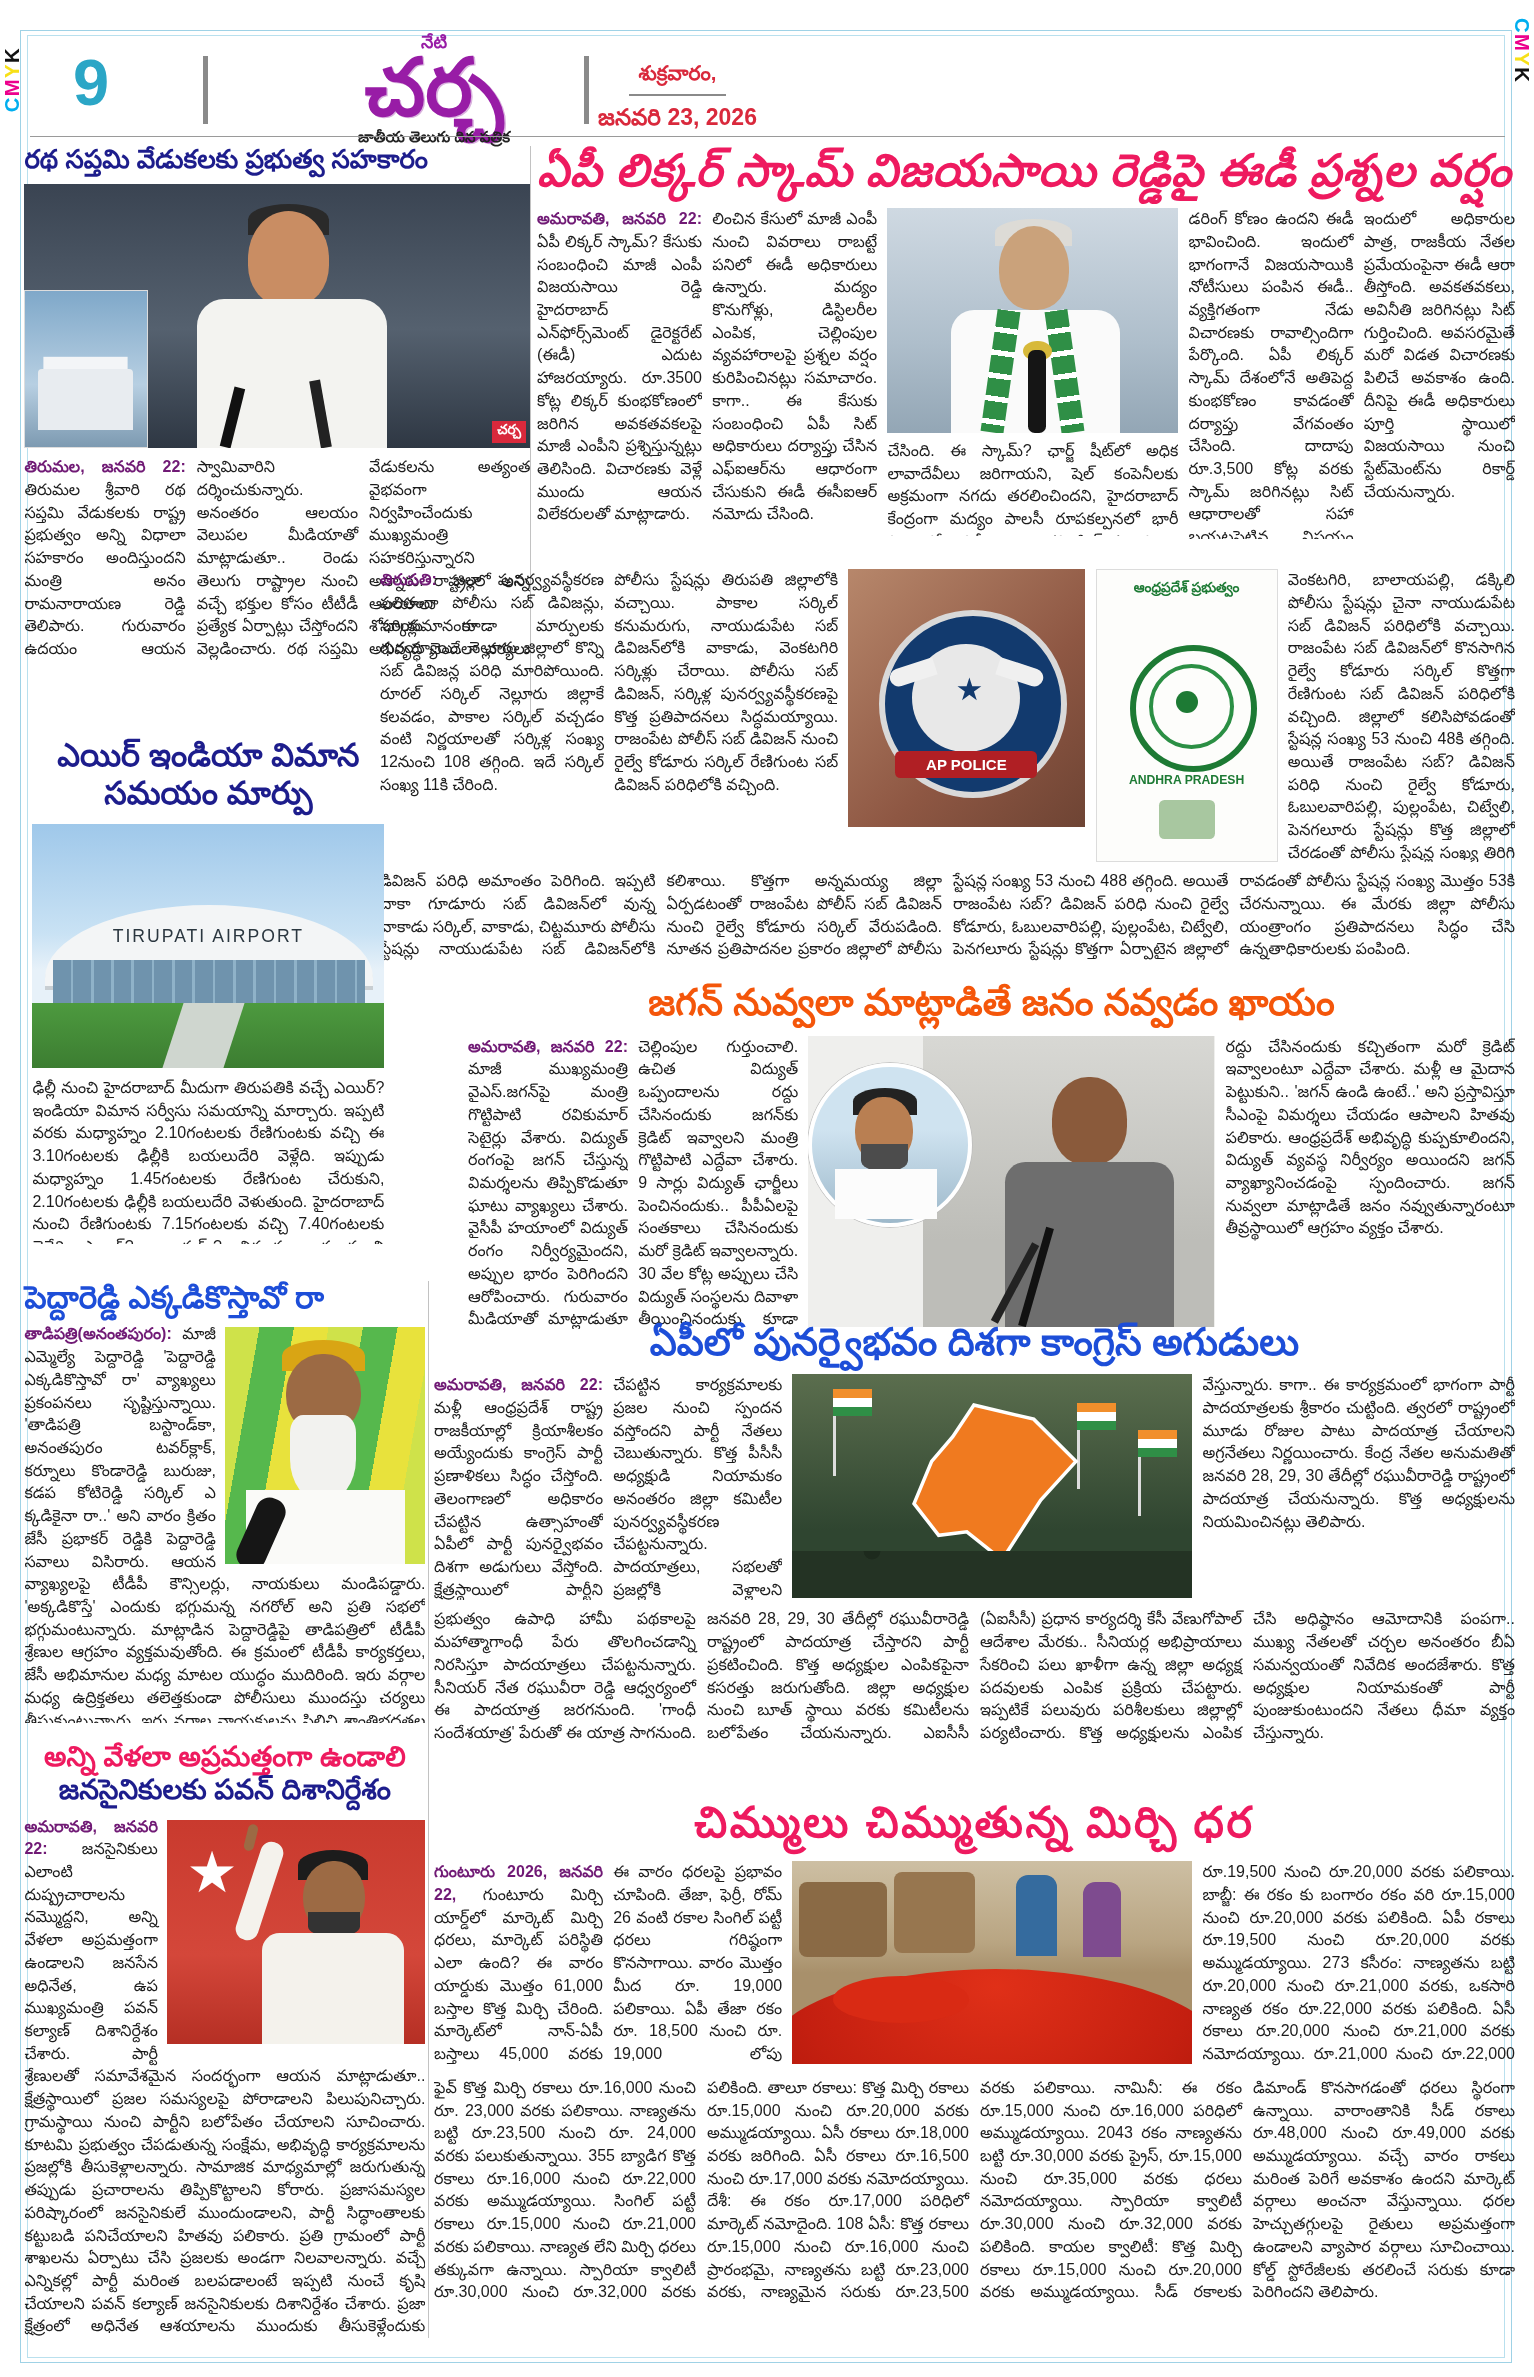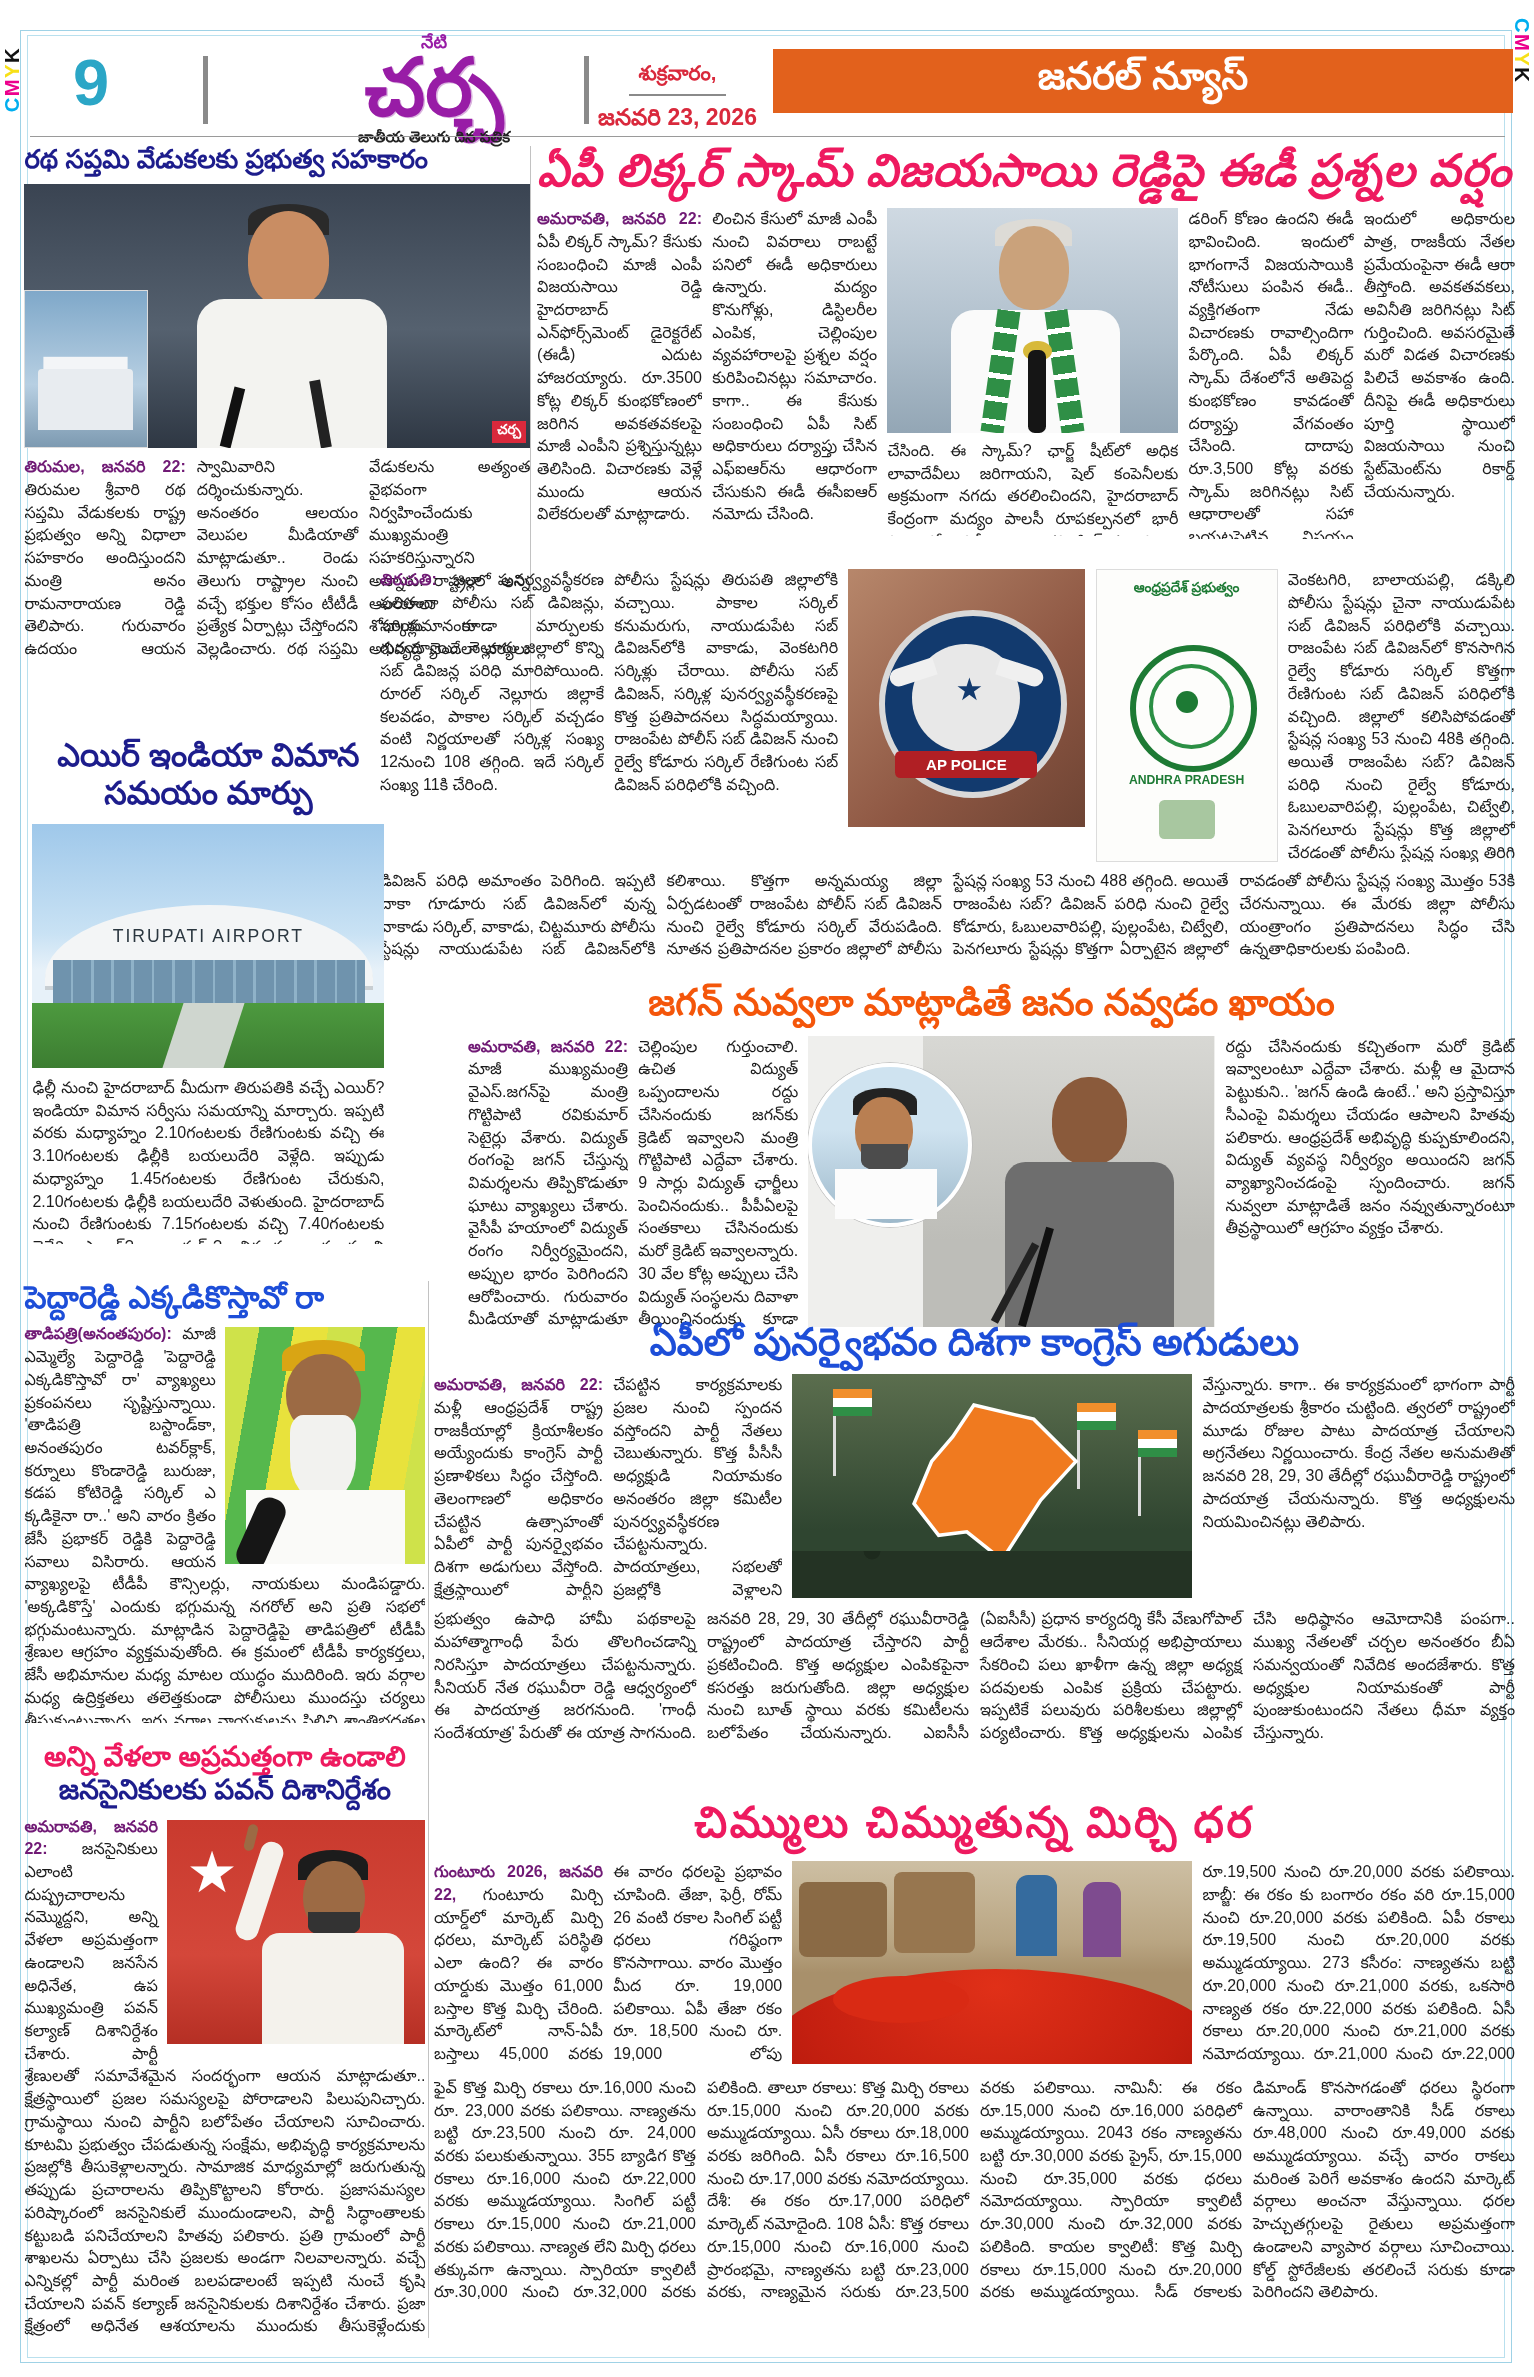--- a/index.html
+++ b/index.html
@@ -163,23 +163,20 @@
   <div class="masthead">
     <span class="small">నేటి</span>
     <span class="big">చర్చ</span>
     <span class="tag">జాతీయ తెలుగు దిన పత్రిక</span>
   </div>
   <div class="hbar" style="left:584px;top:56px;height:68px;"></div>
   <div class="datebox">
     <span class="day">శుక్రవారం,</span>
     <span class="dt">జనవరి 23, 2026</span>
   </div>
-  <div class="banner">
-    <span>జనరల్ న్యూస్</span>
-  </div>
   <div class="hrule"></div>
   <div class="vline" style="left:530px;top:146px;height:581px;"></div>
   <div class="vline" style="left:428px;top:1281px;height:1057px;"></div>
 
   <div id="a1">
     <div class="hl hl-navy">రథ సప్తమి వేడుకలకు ప్రభుత్వ సహకారం</div>
     <div class="ph a1photo" style="margin-top:9.5px;">
       <div class="abs inset">
           <div class="abs bld"></div>
         </div>

